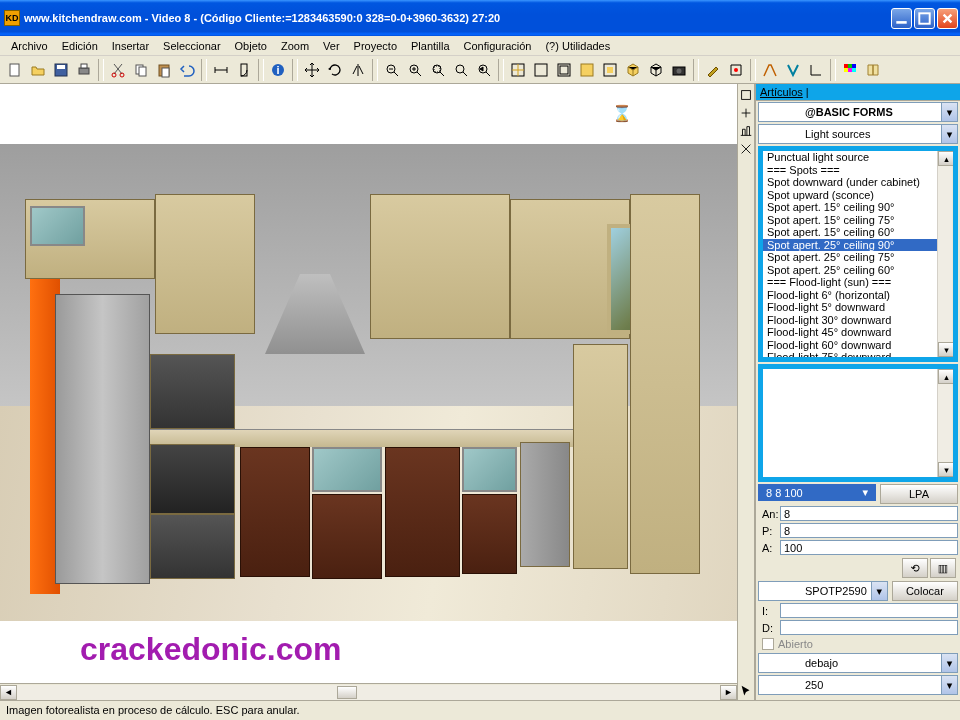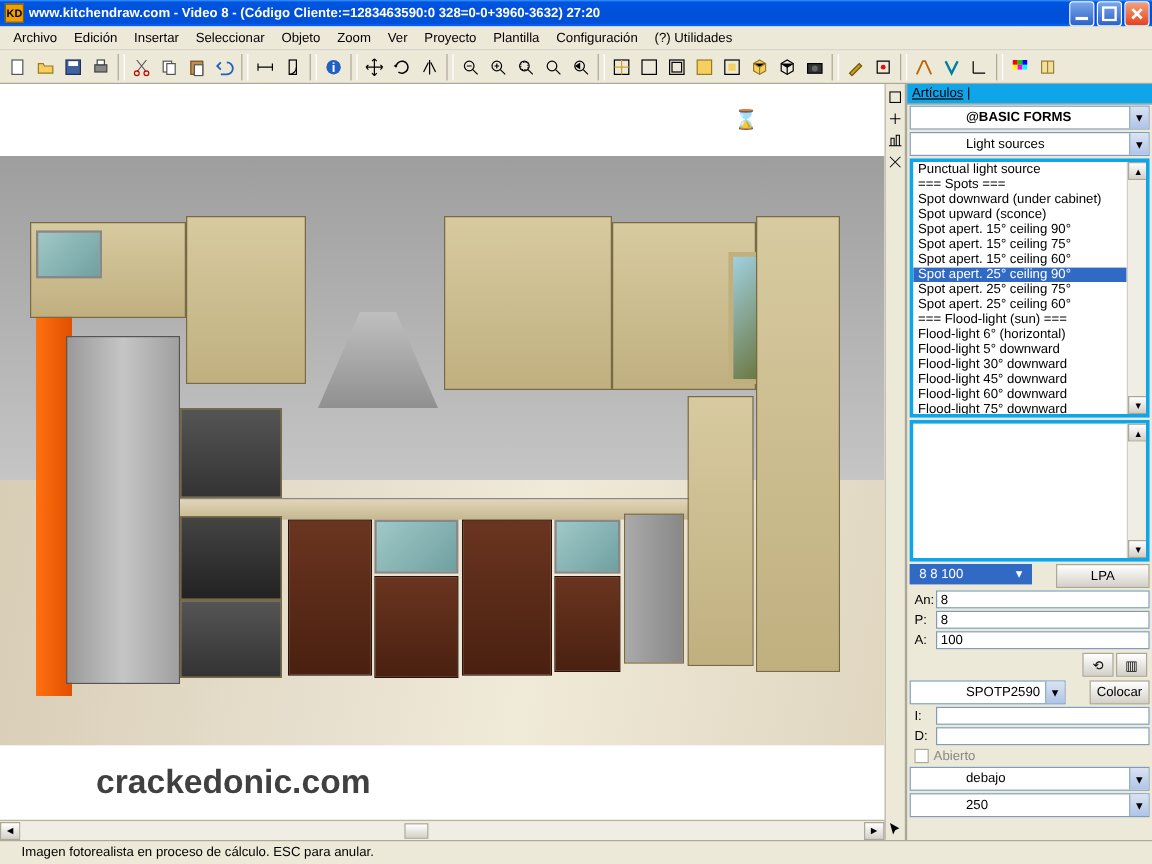--- a/index.html
+++ b/index.html
@@ -1,19 +1,19 @@
 <!DOCTYPE html>
 <html><head>
 <meta charset="utf-8">
 <style>
 * { box-sizing: border-box; margin: 0; padding: 0; font-family: "Tahoma", sans-serif; font-size: 11px; }
 body { width: 960px; height: 720px; overflow: hidden; background: #ece9d8; display: flex; flex-direction: column; }
 
 
-.titlebar { height: 22px; background: linear-gradient(to bottom,#3a95ff 0%,#0056e0 8%,#0050da 40%,#0050da 88%,#0566ff 95%,#0050da 100%); display:flex; align-items:center; padding:0 2px 0 4px; color:#fff; font-weight:bold; }
+.titlebar { height: 36px; background: linear-gradient(to bottom,#3a95ff 0%,#0056e0 8%,#0050da 40%,#0050da 88%,#0566ff 95%,#0050da 100%); display:flex; align-items:center; padding:0 2px 0 4px; color:#fff; font-weight:bold; }
 .titlebar .logo { width:16px; height:16px; background:#f0a000; border:1px solid #806000; margin-right:4px; font-size:9px; color:#000; display:flex;align-items:center;justify-content:center;}
 .titlebar .title { flex:1; white-space:nowrap; overflow:hidden;}
 .winbtns { display:flex; gap:2px;}
 .winbtn { width:21px; height:21px; border:1px solid #fff; border-radius:3px; display:flex; align-items:center; justify-content:center; font-weight:bold; color:#fff;}
 .winbtn.min,.winbtn.max{ background:linear-gradient(to bottom,#7ba7e8,#2c62c9);}
 .winbtn.close{ background:linear-gradient(to bottom,#f7a07a,#e2441d);}
 .winbtn svg{width:13px;height:13px;}
 
 
 .menubar { height:20px; background:#ece9d8; display:flex; align-items:center; padding:0 4px; border-bottom:1px solid #d4d0c8;}
@@ -34,60 +34,60 @@
 .floor{ position:absolute; left:0; right:0; bottom:0; height:45%; background:linear-gradient(100deg,#d8cdb5 0%, #e8e0cf 40%, #f0ead8 60%, #e0d6c0 100%);}
 .cab{ position:absolute; background:linear-gradient(to bottom,#d8caa0,#c0b080); border:1px solid #7a6a40;}
 .fridge{ position:absolute; left:55px; top:150px; width:95px; height:290px; background:linear-gradient(to right,#9a9a9a,#c5c5c5,#a0a0a0); border:1px solid #555;}
 .orange{ position:absolute; left:30px; top:120px; width:30px; height:330px; background:linear-gradient(to right,#ff7010,#e05000);}
 .hood{ position:absolute; left:265px; top:130px; width:100px; height:80px; background:linear-gradient(to bottom,#bfbfbf,#909090); clip-path:polygon(35% 0,65% 0,100% 100%,0 100%);}
 .window{ position:absolute; right:40px; top:80px; width:90px; height:110px; background:linear-gradient(135deg,#a0d0e0,#708050 60%,#405020); border:4px solid #c0b080;}
 .counter{ position:absolute; left:150px; top:285px; width:470px; height:18px; background:linear-gradient(to bottom,#e0d5b8,#c5b890); border-top:1px solid #888;}
 .lowcab{ position:absolute; background:linear-gradient(to bottom,#6a3520,#4a2010); border:1px solid #2a1005;}
 .glass{ background:linear-gradient(135deg,#a0c8c8,#70a0a0)!important; border:2px solid #888!important;}
 .wait-x{position:absolute;left:612px;top:20px;font-size:16px;}
-.watermark{ position:absolute; left:80px; bottom:15px; font-size:28px; font-weight:bold; color:#404040;}
+.watermark{ position:absolute; left:80px; bottom:15px; font-size:32px; font-weight:bold; color:#a21caf;}
 
 .hscroll{ height:17px; background:#ece9d8; border-top:1px solid #aca899; display:flex; align-items:center;}
 .sbtn{ width:17px; height:15px; background:linear-gradient(to bottom,#fff,#d4d0c8); border:1px solid #aca899; display:flex;align-items:center;justify-content:center; font-size:9px;}
 .strack{ flex:1; height:15px; background:#f0ede4; position:relative;}
 .sthumb{ position:absolute; height:13px; top:1px; background:linear-gradient(to bottom,#fff,#d4d0c8); border:1px solid #aca899;}
 
 
 .midstrip{ width:18px; background:#ece9d8; border-left:1px solid #aca899; border-right:1px solid #aca899; display:flex; flex-direction:column; padding-top:2px;}
 .midstrip .tbtn{ width:16px; height:16px; margin:1px auto;}
 
 
 .rpanel{ width:205px; background:#ece9d8; display:flex; flex-direction:column; border-left:1px solid #aca899;}
 .ptitle{ height:17px; background:#0ea5e9; padding:2px 4px; border-bottom:1px solid #aca899; font-weight:normal;}
 .combo{ height:20px; background:#fff; border:1px solid #7f9db9; display:flex; align-items:center; margin:1px 2px;}
 .combo span{ flex:1; padding:0 4px; white-space:nowrap; overflow:hidden;margin-left:42px;}
 .combo .arr{ width:16px; height:18px; background:linear-gradient(to bottom,#dae3f3,#b0c4e8); border-left:1px solid #7f9db9; display:flex;align-items:center;justify-content:center;}
 .combo.bold span{ font-weight:bold;}
-.listbox{ flex:0 0 auto; background:#fff; border:3px solid #0ea5e9; margin:1px 2px; overflow:hidden; position:relative; display:flex;}
+.listbox{ flex:0 0 auto; background:#fff; border:5px solid #0ea5e9; margin:1px 2px; overflow:hidden; position:relative; display:flex;}
 .listitems{ flex:1; overflow:hidden;}
 .li{ padding:0 4px; height:12.5px; line-height:12.5px; white-space:nowrap; cursor:default;}
 .li.sel{ background:#316ac5; color:#fff;}
 .listbox .vsb{ width:16px; background:#ece9d8; border-left:1px solid #d4d0c8; display:flex; flex-direction:column;}
 .vsb .strack{ flex:1; width:14px;}
 
 .dimrow{ display:flex; align-items:center; height:17px; padding:0 2px;}
 .dimrow label{ width:22px; padding-left:4px;}
 .dimrow input{ flex:1; height:15px; border:1px solid #7f9db9; padding:0 3px; font-size:11px;}
 .dimhdr{ height:17px; background:#316ac5; color:#fff; display:flex; align-items:center; margin:1px 2px 0 2px;}
 .dimhdr span{ padding:0 8px;}
 .btnrow{ display:flex; gap:2px; padding:2px;}
 .btn3d{ height:20px; background:linear-gradient(to bottom,#fff,#d4d0c8); border:1px solid #aca899; display:flex;align-items:center;justify-content:center;}
-.lparow{ display:flex; margin:1px 2px; gap:20px;}
+.lparow{ display:flex; margin:1px 2px; gap:4px;}
 .lparow .dimhdr{ flex:1; margin:0;}
 .lparow .btn3d{ width:78px;}
 .check{ display:flex; align-items:center; padding:2px 6px; color:#888;}
 .check .cb{ width:12px; height:12px; border:1px solid #aca899; background:#fff; margin-right:4px;}
 
 
-.statusbar{ height:20px; background:#ece9d8; border-top:1px solid #aca899; padding:3px 18px;}
+.statusbar{ height:20px; background:#ece9d8; border-top:1px solid #aca899; padding:3px 6px;}
 </style>
 </head>
 <body>
 
 <div class="titlebar">
   <div class="logo">KD</div>
   <div class="title">www.kitchendraw.com - Video 8 - (Código Cliente:=1283463590:0 328=0-0+3960-3632) 27:20</div>
   <div class="winbtns">
     <div class="winbtn min">
         <svg viewBox="0 0 10 10">

